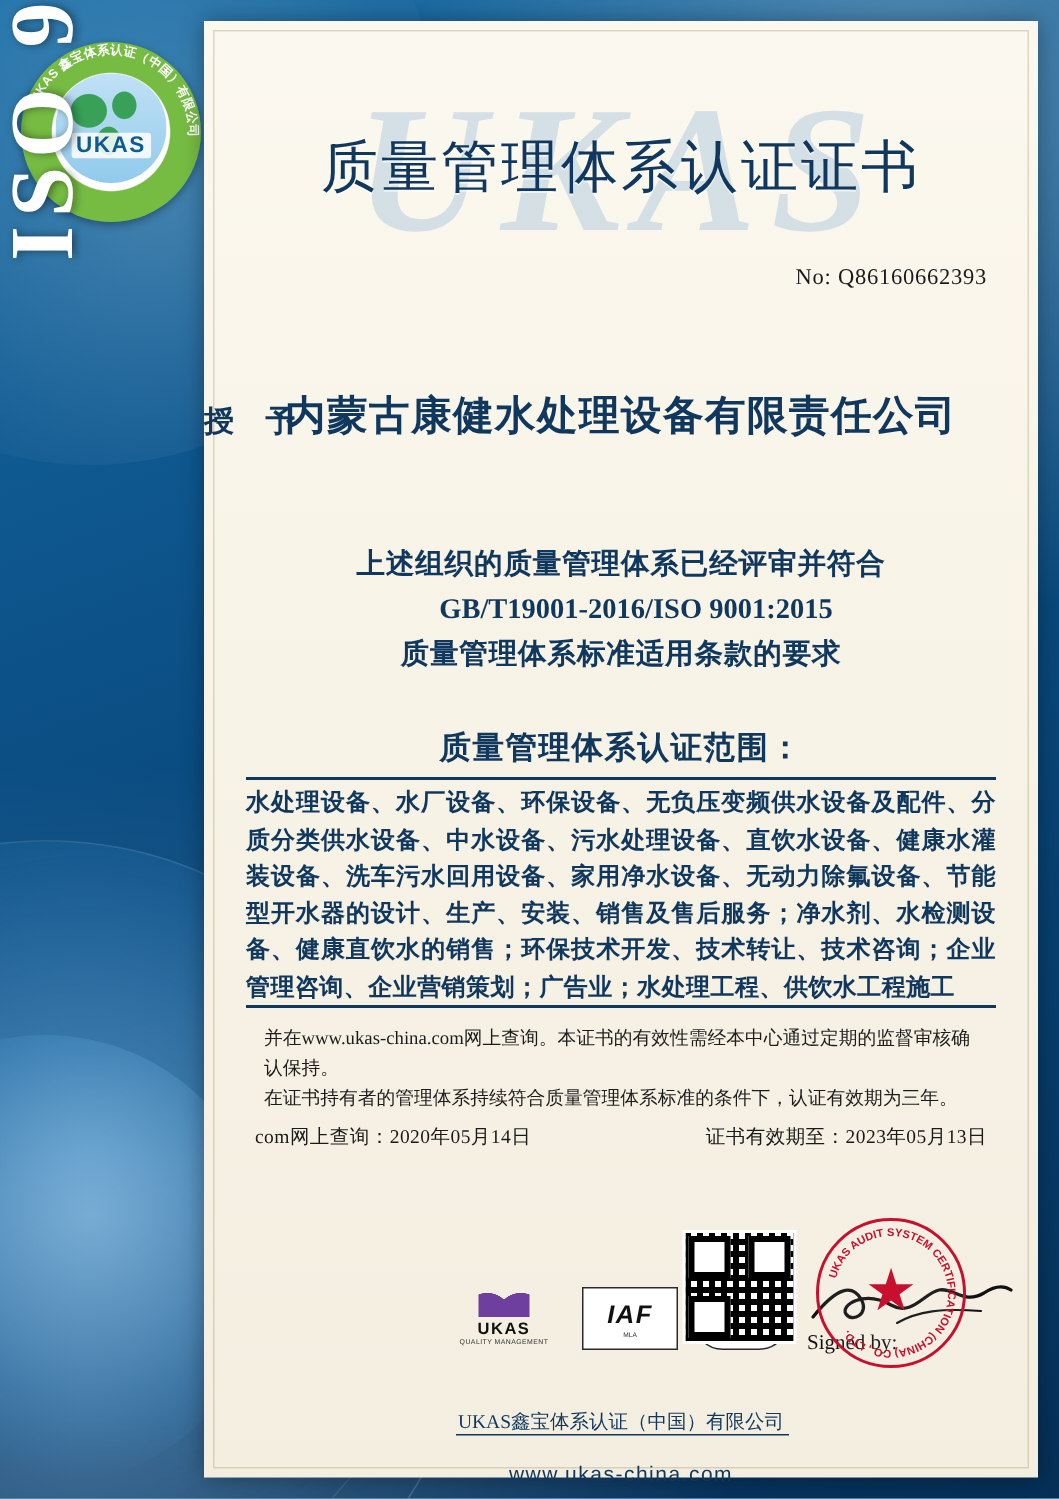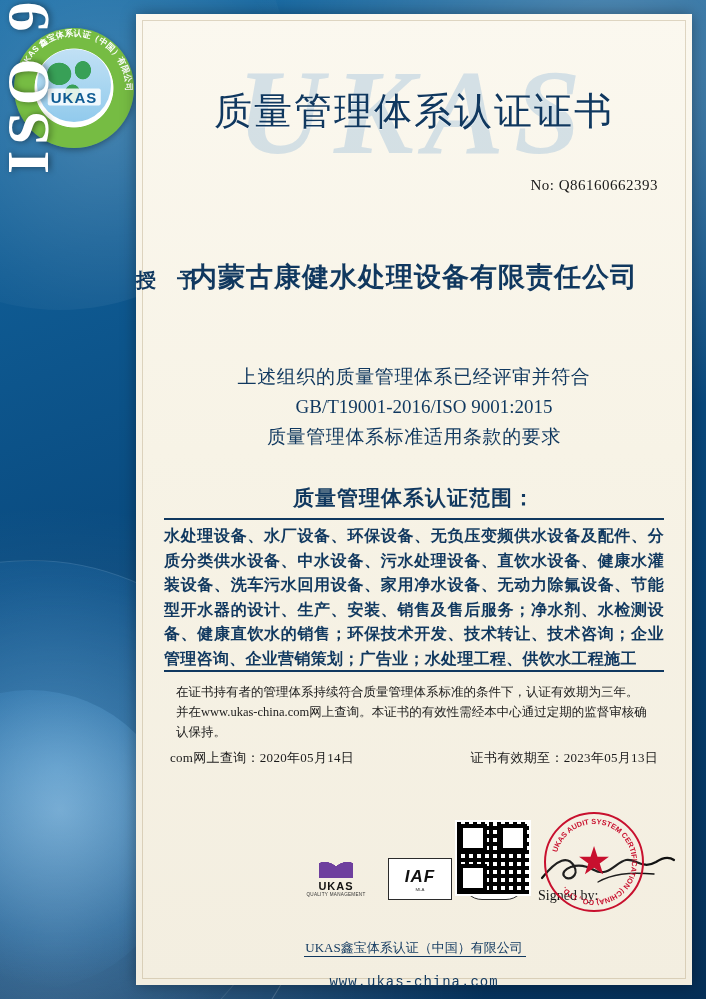--- a/index.html
+++ b/index.html
@@ -139,21 +139,21 @@
   .company{
     position:absolute;left:0;top:245px;width:556px;text-align:center;
     font-size:27px;font-weight:bold;color:#10385f;letter-spacing:1px;
   }
   .address{
     position:absolute;left:0;top:298px;width:556px;text-align:center;
     font-size:13.5px;color:#1c1c1c;letter-spacing:.2px;
   }
   .stmt{
     position:absolute;left:0;top:348px;width:556px;text-align:center;
-    color:#10385f;font-weight:normal;
+    color:#10385f;font-weight:bold;
     line-height:30px;font-size:19px;letter-spacing:.6px;
   }
   .stmt .l2{font-family:"Liberation Serif", serif;letter-spacing:0px;padding-left:20px;}
   .scope-title{
     position:absolute;left:0;top:470px;width:556px;text-align:center;
     font-size:21px;font-weight:bold;color:#10385f;letter-spacing:1px;
   }
   .rule{
     position:absolute;left:28px;right:28px;height:2px;background:#10385f;
   }
@@ -245,21 +245,21 @@
 
   .issuer{
     position:absolute;left:0;top:925px;width:556px;text-align:center;
     font-size:13px;color:#10385f;font-weight:normal;
   }
   .issuer-line{
     position:absolute;left:168px;top:942px;width:222px;height:1px;background:#10385f;
   }
   .website{
     position:absolute;left:0;top:960px;width:556px;text-align:center;
-    font-family:Liberation Mono, monospace;
+    font-family:Liberation Sans, sans-serif;
     font-size:14px;color:#10385f;letter-spacing:1px;
   }
 </style>
 </head>
 <body>
 
 <div id="cert">
 
   <div class="swirl swirl1"></div>
   <div class="swirl swirl2"></div>
@@ -303,22 +303,22 @@
       <div class="l2">GB/T19001-2016/ISO 9001:2015</div>
       <div>质量管理体系标准适用条款的要求</div>
     </div>
 
     <div class="scope-title">质量管理体系认证范围：</div>
     <div class="rule rule-top"></div>
     <div class="scope-body">水处理设备、水厂设备、环保设备、无负压变频供水设备及配件、分质分类供水设备、中水设备、污水处理设备、直饮水设备、健康水灌装设备、洗车污水回用设备、家用净水设备、无动力除氟设备、节能型开水器的设计、生产、安装、销售及售后服务；净水剂、水检测设备、健康直饮水的销售；环保技术开发、技术转让、技术咨询；企业管理咨询、企业营销策划；广告业；水处理工程、供饮水工程施工</div>
     <div class="rule rule-bottom"></div>
 
     <div class="note">
+      <div>并在www.ukas-china.com网上查询。本证书的有效性需经本中心通过定期的监督审核确认保持。</div>
       <div>在证书持有者的管理体系持续符合质量管理体系标准的条件下，认证有效期为三年。</div>
-      <div>并在www.ukas-china.com网上查询。本证书的有效性需经本中心通过定期的监督审核确认保持。</div>
     </div>
 
     <div class="dates">
       <div>
         <span>com网上查询：</span><span>2020年05月14日</span>
       </div>
       <div>
         <span>证书有效期至：</span><span>2023年05月13日</span>
       </div>
     </div>

